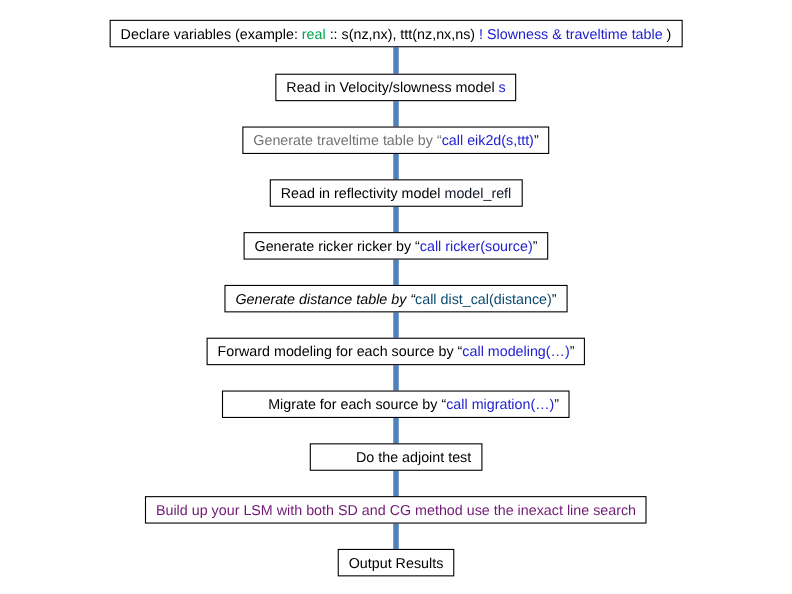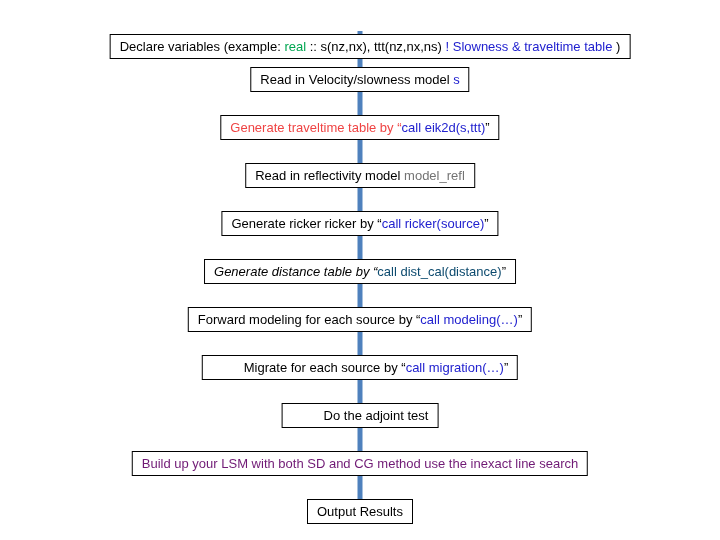--- a/index.html
+++ b/index.html
@@ -36,24 +36,24 @@
     text-align: center;
     box-sizing: border-box;
   }
 </style>
 </head>
 <body>
 
 <div class="canvas">
   <div class="connector" id="connector" style="top: 31px; height: 480px; background: rgb(79, 129, 189);"></div>
   <div id="boxes">
-      <div class="box" style="top: 34px; margin-left: 10px;"><span style="color: rgb(0, 0, 0);">Declare variables (example: </span><span style="color: rgb(0, 166, 81);">real</span><span style="color: rgb(0, 0, 0);"> :: s(nz,nx), ttt(nz,nx,ns) </span><span style="color: rgb(33, 33, 207);">! Slowness &amp; traveltime table</span><span style="color: rgb(0, 0, 0);"> )</span></div>
+      <div class="box" style="top: 18px;"><span style="color: rgb(0, 0, 0);">Declare variables (example: </span><span style="color: rgb(0, 166, 81);">real</span><span style="color: rgb(0, 0, 0);"> :: s(nz,nx), ttt(nz,nx,ns) </span><span style="color: rgb(33, 33, 207);">! Slowness &amp; traveltime table</span><span style="color: rgb(0, 0, 0);"> )</span></div>
       <div class="box" style="top: 67px;"><span style="color: rgb(0, 0, 0);">Read in Velocity/slowness model </span><span style="color: rgb(33, 33, 207);">s</span></div>
-      <div class="box" style="top: 115px;"><span style="color: #ef4444;">Generate traveltime table by “</span><span style="color: rgb(33, 33, 207); margin-top: 19px;">call eik2d(s,ttt)</span><span style="color: rgb(0, 0, 0);">”</span></div>
-      <div class="box" style="top: 163px;"><span style="color: rgb(0, 0, 0);">Read in reflectivity model </span><span style="color: #737373;">model_refl</span></div>
+      <div class="box" style="top: 115px;"><span style="color: #737373;">Generate traveltime table by “</span><span style="color: rgb(33, 33, 207); margin-top: 19px;">call eik2d(s,ttt)</span><span style="color: rgb(0, 0, 0);">”</span></div>
+      <div class="box" style="top: 163px;"><span style="color: rgb(0, 0, 0);">Read in reflectivity model </span><span style="color: #0f172a;">model_refl</span></div>
       <div class="box" style="top: 211px;"><span style="color: rgb(0, 0, 0);">Generate ricker ricker by “</span><span style="color: rgb(33, 33, 207);">call ricker(source)</span><span style="color: rgb(0, 0, 0);">”</span></div>
       <div class="box" style="top: 259px;"><span style="color: rgb(0, 0, 0); font-style: italic;">Generate distance table by “</span><span style="color: #0c4a6e;">call dist_cal(distance)</span><span style="color: rgb(0, 0, 0);">”</span></div>
       <div class="box" style="top: 307px;"><span style="color: rgb(0, 0, 0);">Forward modeling for each source by “</span><span style="color: rgb(33, 33, 207);">call modeling(…)</span><span style="color: rgb(0, 0, 0);">”</span></div>
       <div class="box" style="top: 355px;"><span style="color: rgb(0, 0, 0); padding-left: 32px;">Migrate for each source by “</span><span style="color: rgb(33, 33, 207);">call migration(…)</span><span style="color: rgb(0, 0, 0);">”</span></div>
       <div class="box" style="top: 403px; padding-left: 41px;"><span style="color: rgb(0, 0, 0);">Do the adjoint test</span></div>
       <div class="box" style="top: 451px;"><span style="color: #701a75;">Build up your LSM with both SD and CG method use the inexact line search</span></div>
       <div class="box" style="top: 499px;"><span style="color: rgb(0, 0, 0);">Output Results</span></div>
     </div>
 </div>
 

